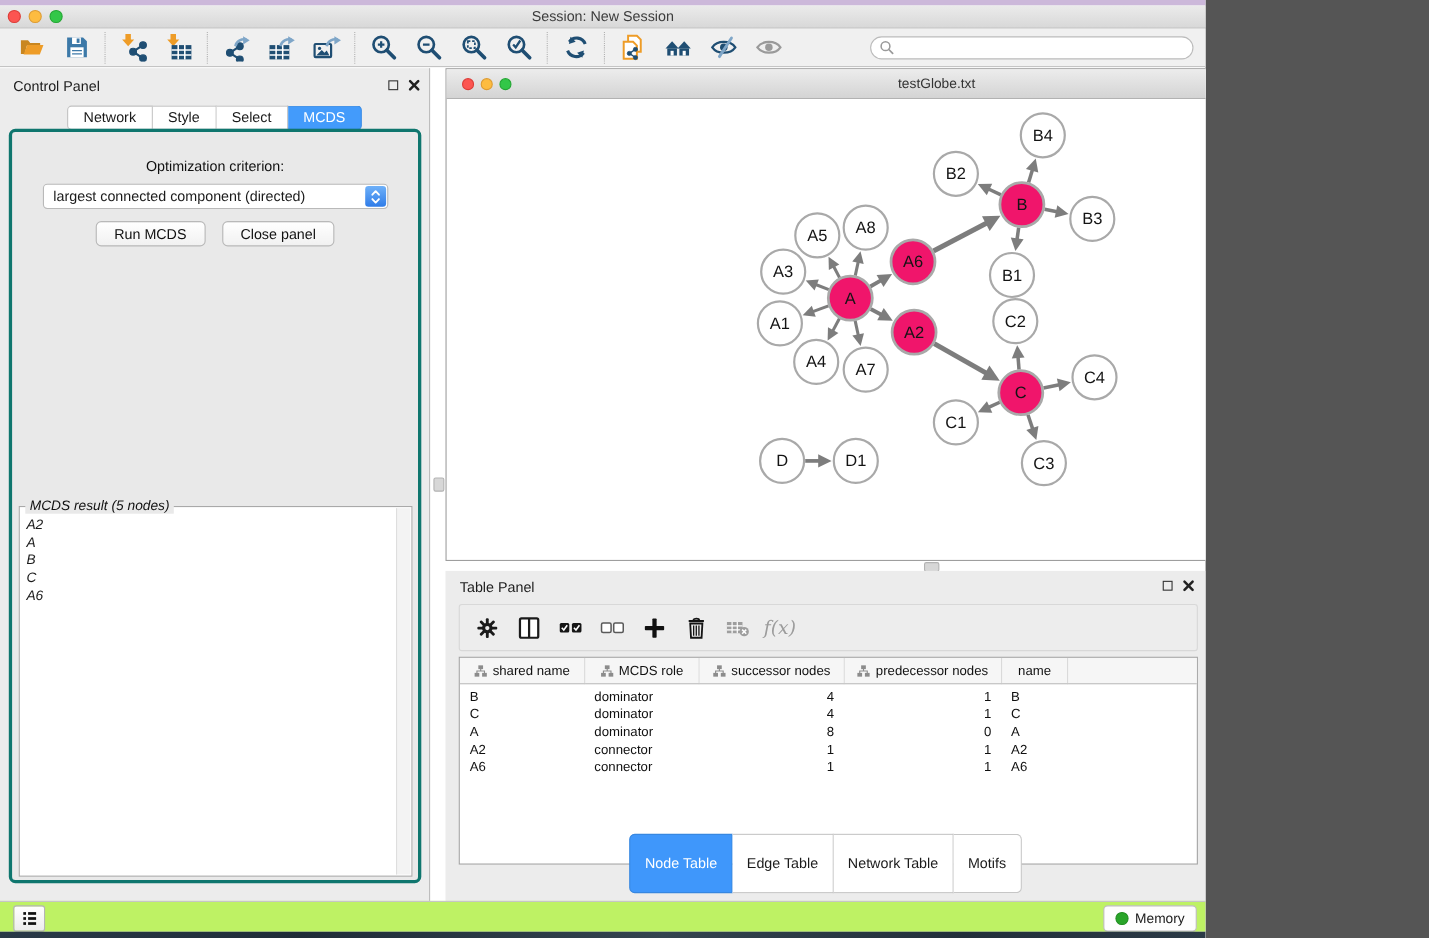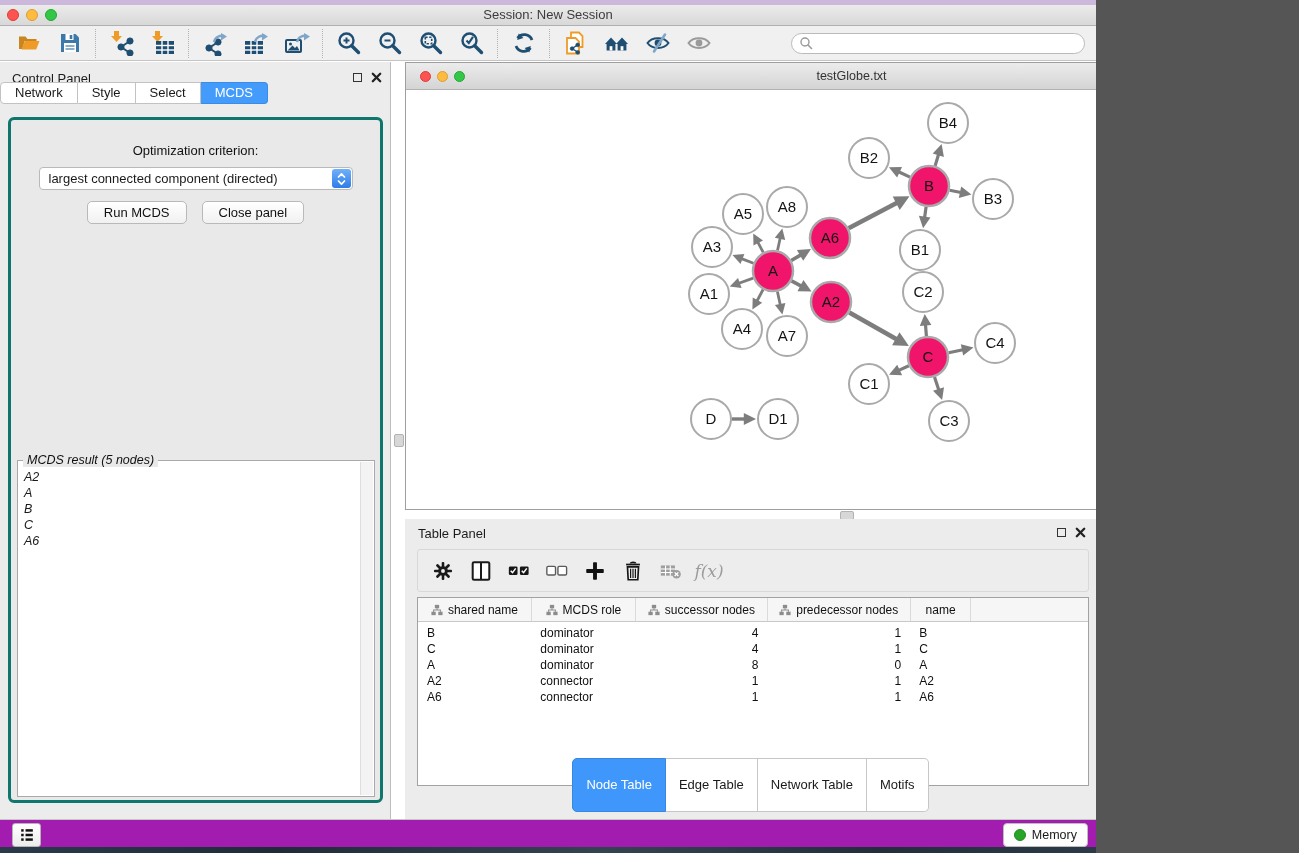--- a/index.html
+++ b/index.html
@@ -28,21 +28,21 @@
       border:1px solid #bbb;border-radius:11px;display:flex;align-items:center;padding-left:7px;box-sizing:border-box;}
   .search-box input{border:none;outline:none;flex:1;height:16px;font-size:12px;background:transparent;
       font-family:"Liberation Sans",sans-serif;}
   
   .control-panel{position:absolute;left:0;top:62px;width:391px;height:757px;background:#ececec;
       border-right:1px solid #bdbdbd;box-sizing:border-box;}
   .cp-header-title{position:absolute;left:12px;top:9px;font-size:13px;color:#1c1c1c;}
   .panel-icons{position:absolute;right:8px;top:10px;display:flex;gap:9px;align-items:center;}
   .float-icon{width:9px;height:9px;border:1.6px solid #333;box-sizing:border-box;display:inline-block;}
   .close-icon{width:11px;height:11px;display:inline-block;}
-  .cp-tabs{position:absolute;left:0;right:0;top:20px;display:flex;justify-content:flex-start;}
+  .cp-tabs{position:absolute;left:0;right:0;top:34px;display:flex;justify-content:center;}
   .cp-tab{height:20px;line-height:20px;padding:0 14px;font-size:13px;background:#fff;
       border:1px solid #c2c2c2;border-left:none;cursor:pointer;}
   .cp-tab:first-child{border-left:1px solid #c2c2c2;border-radius:4px 0 0 4px;}
   .cp-tab:last-child{border-radius:0 4px 4px 0;}
   .cp-tab.active{background:#439bfb;border-color:#3b8ce4;color:#fff;}
   .cp-content{position:absolute;left:8px;right:7px;top:55px;bottom:16px;background:#e9e9e9;
       border:3px solid #0f766e;border-radius:6px;}
   .criterion-label{text-align:center;margin-top:23px;font-size:13px;color:#111;}
   .dropdown{position:relative;margin:9px auto 0 auto;width:314px;height:23px;background:#fff;
       border:1px solid #b9b9b9;border-radius:4px;box-sizing:border-box;cursor:pointer;}
@@ -86,21 +86,21 @@
   table.data td{height:16px;line-height:16px;padding:0 9px;white-space:nowrap;color:#101010;}
   table.data tbody tr:first-child td{padding-top:3px;}
   .col-ico{vertical-align:-2px;margin-right:5px;}
   .bottom-tabs{position:absolute;left:0;right:0;bottom:7px;display:flex;justify-content:center;}
   .bt-tab{height:20px;line-height:20px;padding:16px 13px;font-size:13px;background:#fff;
       border:1px solid #c6c6c6;border-left:none;cursor:pointer;}
   .bt-tab:first-child{border-left:1px solid #c6c6c6;border-radius:5px 0 0 5px;}
   .bt-tab:last-child{border-radius:0 5px 5px 0;}
   .bt-tab.active{background:#3f97fb;border-color:#3787e0;color:#fff;}
   
-  .status-bar{position:absolute;left:0;top:819px;width:100%;height:28px;background:#a21caf;
+  .status-bar{position:absolute;left:0;top:819px;width:100%;height:28px;background:#bef264;
       border-top:1px solid #c6c6c6;box-sizing:border-box;}
   .list-btn{position:absolute;left:12px;top:3px;width:27px;height:22px;background:linear-gradient(#fff,#ececec);
       border:1px solid #b5b5b5;border-radius:3px;display:flex;align-items:center;justify-content:center;cursor:pointer;}
   .memory-btn{position:absolute;right:8px;top:3px;height:22px;padding:0 10px;background:#fdfdfd;
       border:1px solid #bdbdbd;border-radius:4px;display:flex;align-items:center;gap:6px;font-size:12.5px;cursor:pointer;}
   .mem-dot{width:12px;height:12px;border-radius:50%;background:#28a428;border:1px solid #1d8c1d;box-sizing:border-box;}
 </style>
 </head>
 <body>
 

